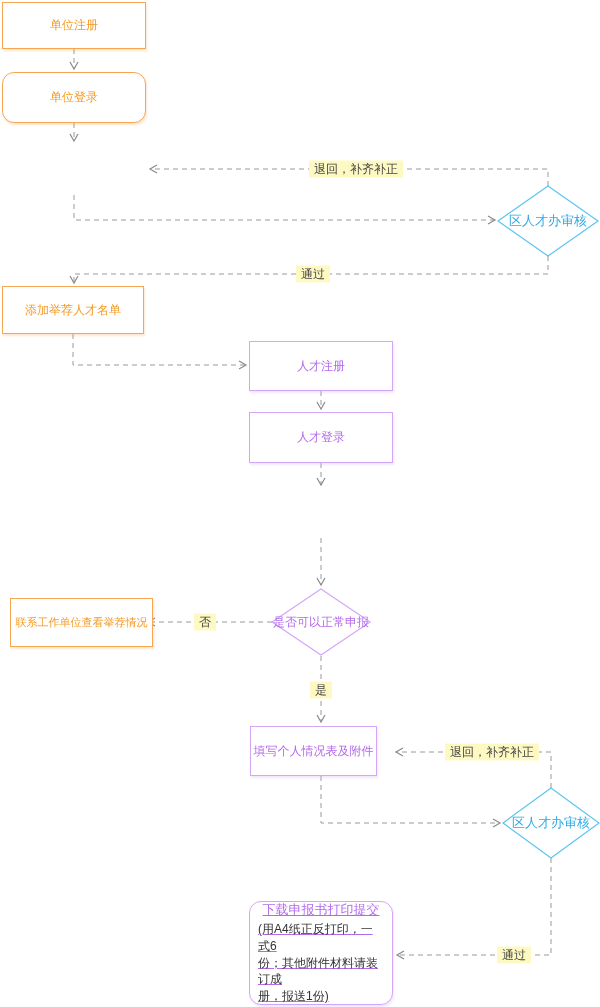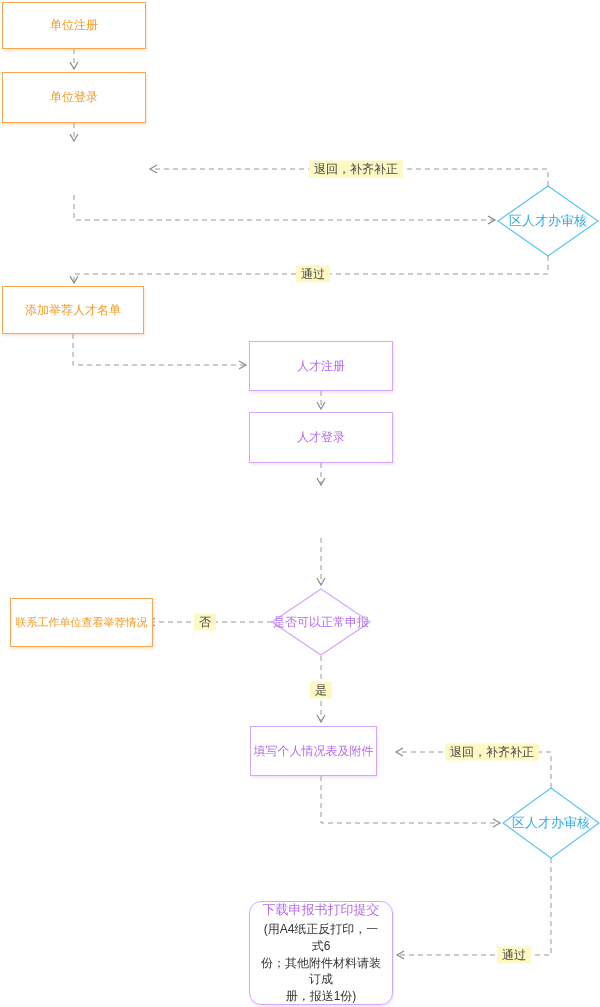--- a/index.html
+++ b/index.html
@@ -15,21 +15,21 @@
   .wire { fill: none; stroke: #9a9a9a; stroke-width: 1; stroke-dasharray: 5 4; }
   .diamond-blue  { fill: #ffffff; stroke: #5bc5f2; stroke-width: 1.2; }
   .diamond-purple{ fill: #ffffff; stroke: #d4a6f8; stroke-width: 1.2; }
 
   .node {
     position: absolute;
     box-sizing: border-box;
     display: flex;
     align-items: center;
     justify-content: center;
-    text-align: center;
+    text-align: left;
     background: #ffffff;
     font-size: 12px;
     white-space: nowrap;
   }
   .node.orange {
     border: 1px solid #f7a654;
     color: #f59a23;
     box-shadow: 1px 2px 2px rgba(247, 166, 84, 0.28);
   }
   .node.purple {
@@ -37,20 +37,21 @@
     color: #b36beb;
     box-shadow: 1px 2px 2px rgba(212, 166, 248, 0.28);
   }
   .node.small { font-size: 11px; }
 
   .terminal {
     flex-direction: column;
     border-radius: 12px;
     white-space: normal;
     padding: 18px 8px;
+    text-decoration: underline;
   }
   .terminal .title { color: #b36beb; font-size: 13px; margin-bottom: 2px; }
   .terminal .note  { color: #333333; font-size: 12px; line-height: 1.4; white-space: pre-line; }
 
   .dlabel {
     position: absolute;
     transform: translate(-50%, -50%);
     white-space: nowrap;
     text-align: center;
   }
@@ -94,21 +95,21 @@
     <polyline class="wire" points="551,788 551,752 396,752" marker-end="url(#arrow)"></polyline>
     <polyline class="wire" points="551,858 551,955 397,955" marker-end="url(#arrow)"></polyline>
 
     <polygon class="diamond-blue" points="548,186 598,221 548,256 498,221"></polygon>
     <polygon class="diamond-purple" points="321,589 370,622 321,655 272,622"></polygon>
     <polygon class="diamond-blue" points="551,788 599,823 551,858 503,823"></polygon>
   </svg>
 
   <div class="node orange" style="left:2px; top:2px; width:144px; height:47px;">单位注册</div>
 
-  <div class="node orange" style="left:2px; top:72px; width:144px; height:51px;">单位登录</div>
+  <div class="node orange" style="left:2px; top:72px; width:144px; height:51px;border-radius:12px;">单位登录</div>
 
 
   <div class="node orange" style="left:2px; top:286px; width:142px; height:48px;">添加举荐人才名单</div>
 
   <div class="node orange small" style="left:10px; top:598px; width:143px; height:49px;">联系工作单位查看举荐情况</div>
 
   <div class="node purple" style="left:249px; top:341px; width:144px; height:50px;">人才注册</div>
 
   <div class="node purple" style="left:249px; top:412px; width:144px; height:51px;">人才登录</div>
 

